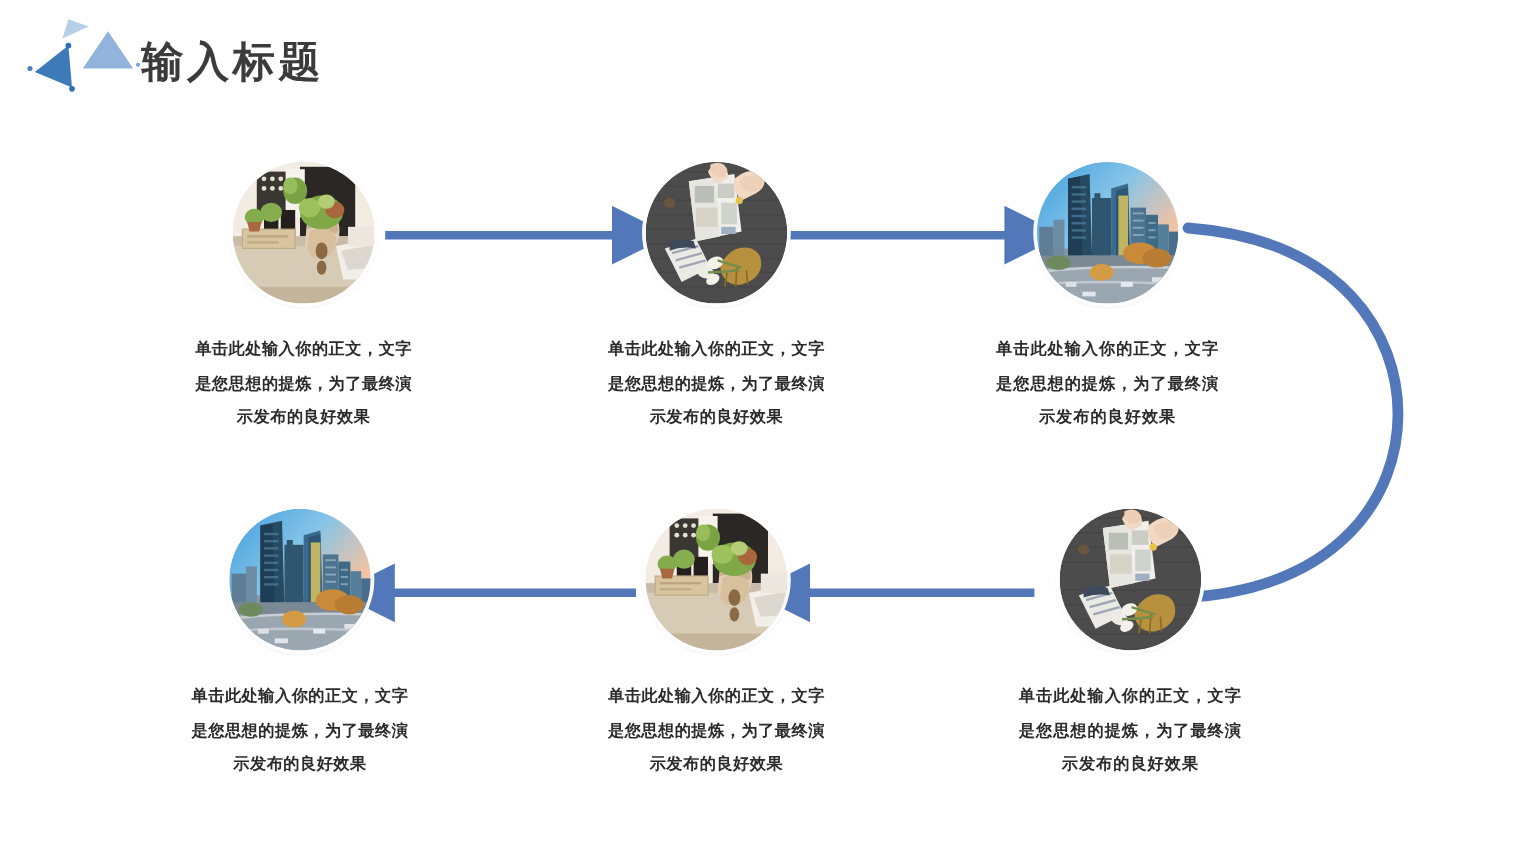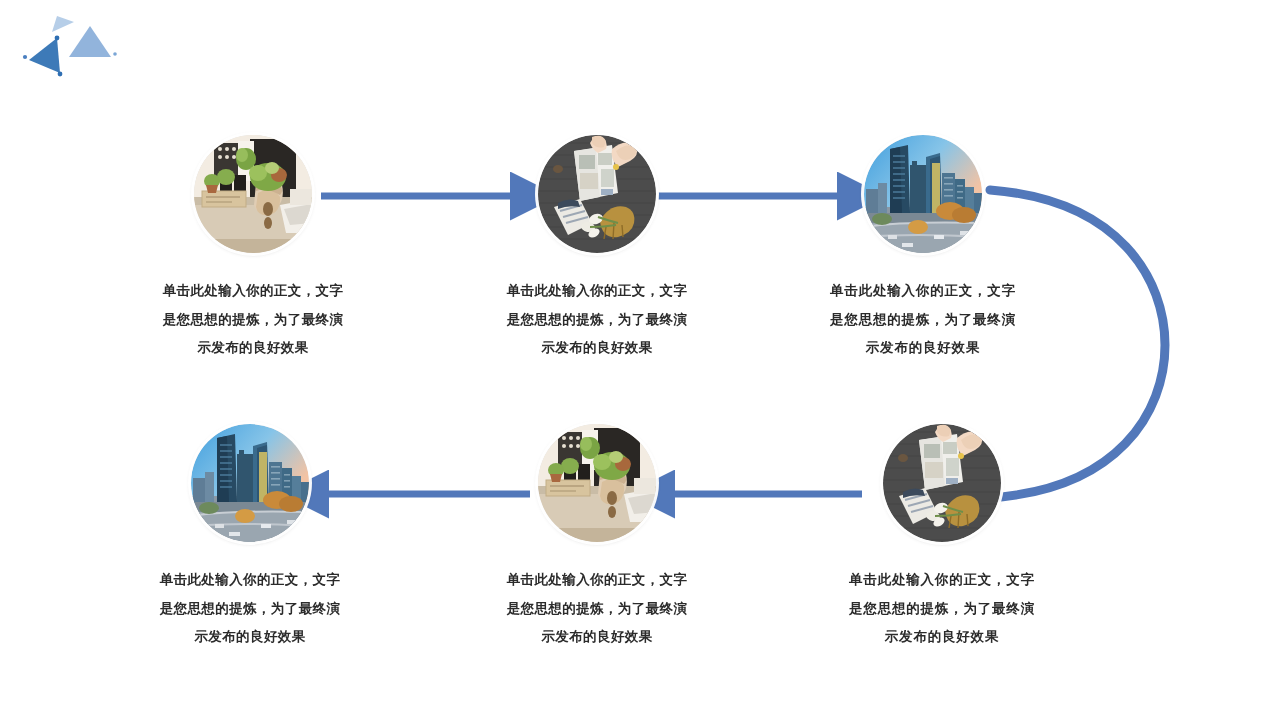--- a/index.html
+++ b/index.html
@@ -132,20 +132,21 @@
 
         <polygon points="17,52 45,30 48,65" fill="#3d7ab8"></polygon>
 
         <circle cx="45" cy="30" r="2.4" fill="#2f6fb3"></circle>
         <circle cx="48" cy="66" r="2.4" fill="#2f6fb3"></circle>
         <circle cx="13" cy="49" r="2.1" fill="#4a7fc0"></circle>
         <circle cx="103" cy="46" r="1.8" fill="#7ba6d6"></circle>
       </svg>
     </div>
 
+    <div class="page-title">输入标题</div>
   </div>
 
   <div class="stage">
 
     <svg class="connectors" viewBox="0 0 1280 720">
       <defs>
         <marker id="ah-r" markerWidth="7" markerHeight="7" refX="1" refY="3.5" orient="auto" markerUnits="strokeWidth">
           <path d="M0,0 L7,3.5 L0,7 Z" fill="#5278ba"></path>
         </marker>
         <marker id="ah-l" markerWidth="7" markerHeight="7" refX="1" refY="3.5" orient="auto" markerUnits="strokeWidth">

